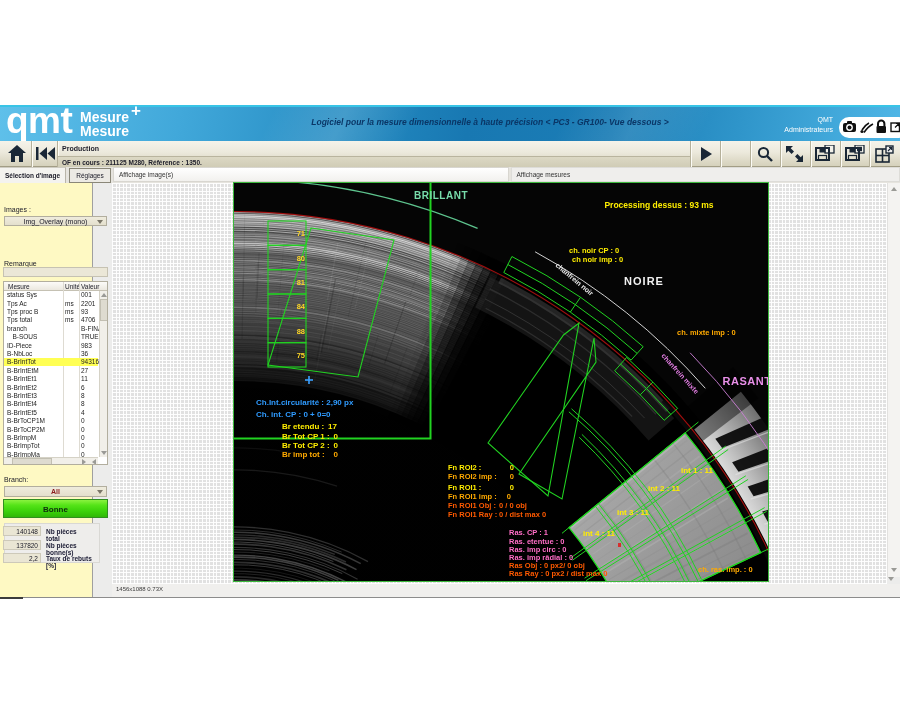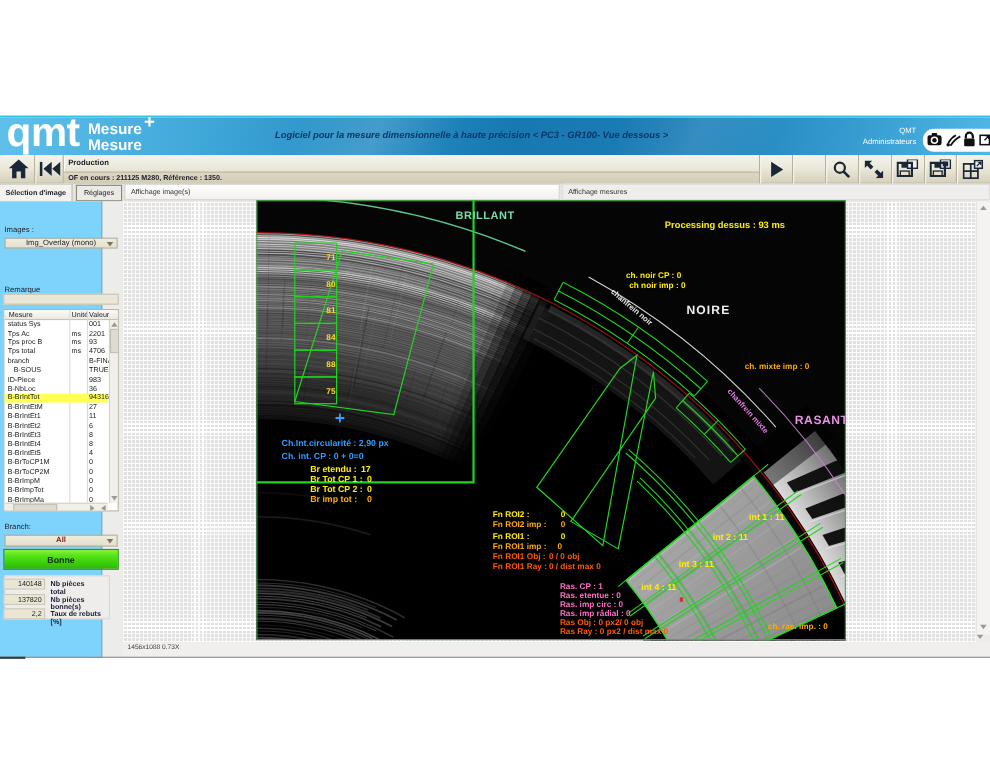--- a/index.html
+++ b/index.html
@@ -8,21 +8,21 @@
 
 #cyanline { position:absolute; left:0; top:104.5px; width:900px; height:2px; background:#38c4e6; }
 #hdr { position:absolute; left:0; top:106.5px; width:900px; height:34.5px;
   background:linear-gradient(100deg,#5fc0ea 0%,#41a8da 20%,#2389c0 40%,#1878b2 52%,#1b7db6 68%,#2f95ca 82%,#4fb6e6 100%); }
 #hdr .sheen { position:absolute; left:0; top:0; width:100%; height:100%;
   background:linear-gradient(115deg, rgba(255,255,255,0) 30%, rgba(255,255,255,.14) 38%, rgba(255,255,255,0) 46%, rgba(255,255,255,0) 62%, rgba(255,255,255,.10) 70%, rgba(255,255,255,0) 78%); }
 #logo-qmt { position:absolute; left:6px; top:100px; color:#fff; font-size:37px; font-weight:bold; letter-spacing:-0.5px; }
 #logo-m { position:absolute; left:80px; top:109px; color:#fff; font-size:14px; font-weight:bold; }
 #logo-e { position:absolute; left:80px; top:122.5px; color:#fff; font-size:14px; font-weight:bold; }
 #logo-plus { position:absolute; left:131px; top:101px; color:#fff; font-size:17px; font-weight:bold; }
-#tagline { position:absolute; left:250px; top:117px; width:480px; color:#0a3666;
+#tagline { position:absolute; left:250px; top:117px; width:480px; text-align:center; color:#0a3666;
   font-size:8.5px; font-style:italic; font-weight:bold; }
 #usr1 { position:absolute; left:733px; top:115.5px; width:100px; text-align:right; color:#fff; font-size:7px; }
 #usr2 { position:absolute; left:733px; top:126px; width:100px; text-align:right; color:#fff; font-size:7px; }
 #pill { position:absolute; left:839px; top:116.5px; width:70px; height:21px; background:#fff; border-radius:10px; }
 
 
 #tbar { position:absolute; left:0; top:141px; width:900px; height:26px;
   background:linear-gradient(180deg,#f5f3ea 0%,#ece9dc 45%,#ddd9c6 80%,#d5d1bc 100%);
   border-bottom:1px solid #a29d85; }
 .vsep { position:absolute; top:0; width:1px; height:26px; background:#b5b09a; box-shadow:1px 0 0 #fdfcf6; }
@@ -33,21 +33,21 @@
 
 
 #tabrow { position:absolute; left:0; top:167px; width:900px; height:16px; background:#e6e4de; }
 #tab1 { position:absolute; left:0px; top:0px; width:66px; height:16px; background:#f4f3ef; border-right:1px solid #b9b5a9; border-top:1px solid #cfccc2; font-size:6.5px; font-weight:bold; color:#20202c; text-align:center; line-height:15px; }
 #tab2 { position:absolute; left:69px; top:1px; width:42px; height:15px; background:#eceae4; border:1px solid #8a8778; font-size:6.5px; color:#20202c; text-align:center; line-height:13px; }
 #bar1 { position:absolute; left:113px; top:0px; width:396px; height:15px; background:linear-gradient(180deg,#ffffff,#f2f1ee); border:1px solid #d8d6d0; font-size:6.5px; color:#333; line-height:14px; padding-left:5px; }
 #bar2 { position:absolute; left:510.5px; top:0px; width:389px; height:15px; background:#efeeec; border:1px solid #dddcd8; font-size:6.5px; color:#333; line-height:14px; padding-left:5px; }
 
 
 #content { position:absolute; left:0; top:183px; width:900px; height:415px; background:#ececeb; }
-#lpanel { position:absolute; left:0; top:0; width:93px; height:415px; background:#7dd3fc; border-right:1px solid #9f9f9f; }
+#lpanel { position:absolute; left:0; top:0; width:93px; height:415px; background:#fef9c3; border-right:1px solid #9f9f9f; }
 #workspace { position:absolute; left:112px; top:0; width:775px; height:401px; background-color:#e1e1e1;
   background-image:repeating-linear-gradient(0deg,rgba(255,255,255,.95) 0 1px,rgba(255,255,255,0) 1px 3.6px),repeating-linear-gradient(90deg,rgba(255,255,255,.95) 0 1px,rgba(255,255,255,0) 1px 3.6px); }
 #statusstrip { position:absolute; left:112px; top:401px; width:788px; height:14px; background:#f0efed; }
 #statustxt { position:absolute; left:4px; top:1.5px; font-size:6px; color:#3a3a3a; }
 #vsb { position:absolute; left:887px; top:0px; width:13px; height:394px; background:#f4f3f1; border-left:1px solid #e2e1df; }
 #botline { position:absolute; left:0; top:413.5px; width:900px; height:1.5px; background:#8c8c8c; }
 #botline2 { position:absolute; left:0; top:414px; width:23px; height:2px; background:#3c3c3c; }
 
 
 .lbl { position:absolute; font-size:7px; color:#20202c; }

